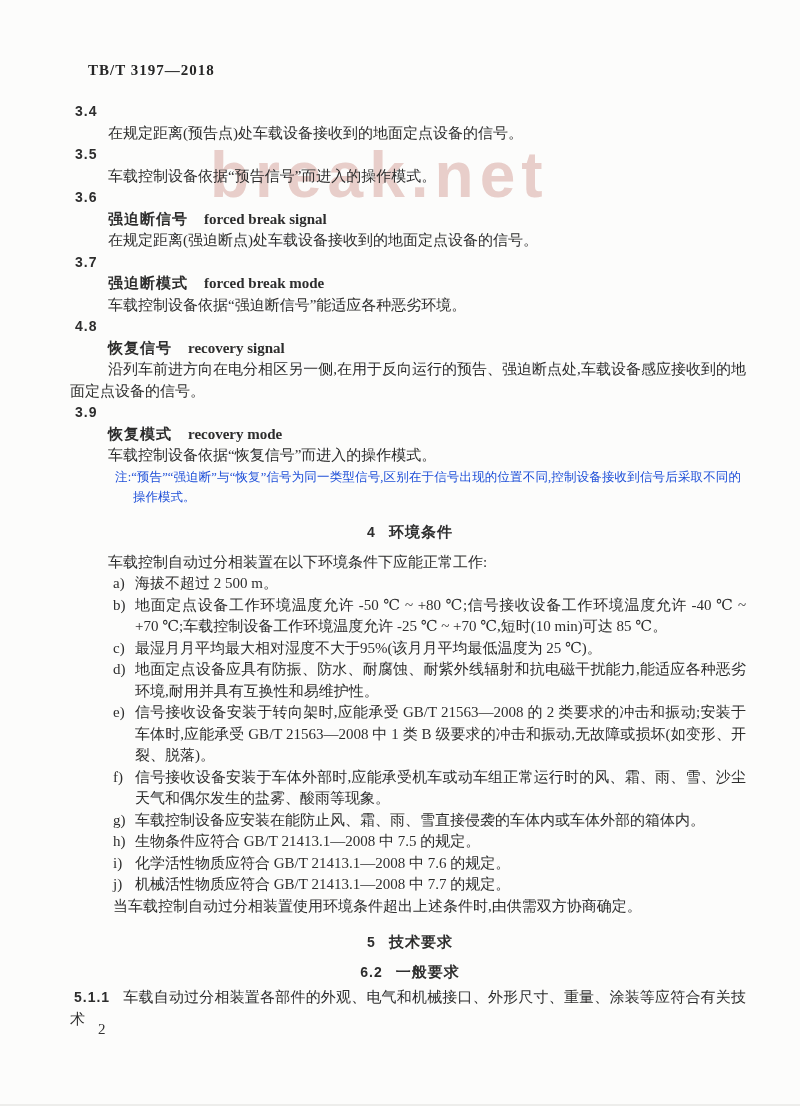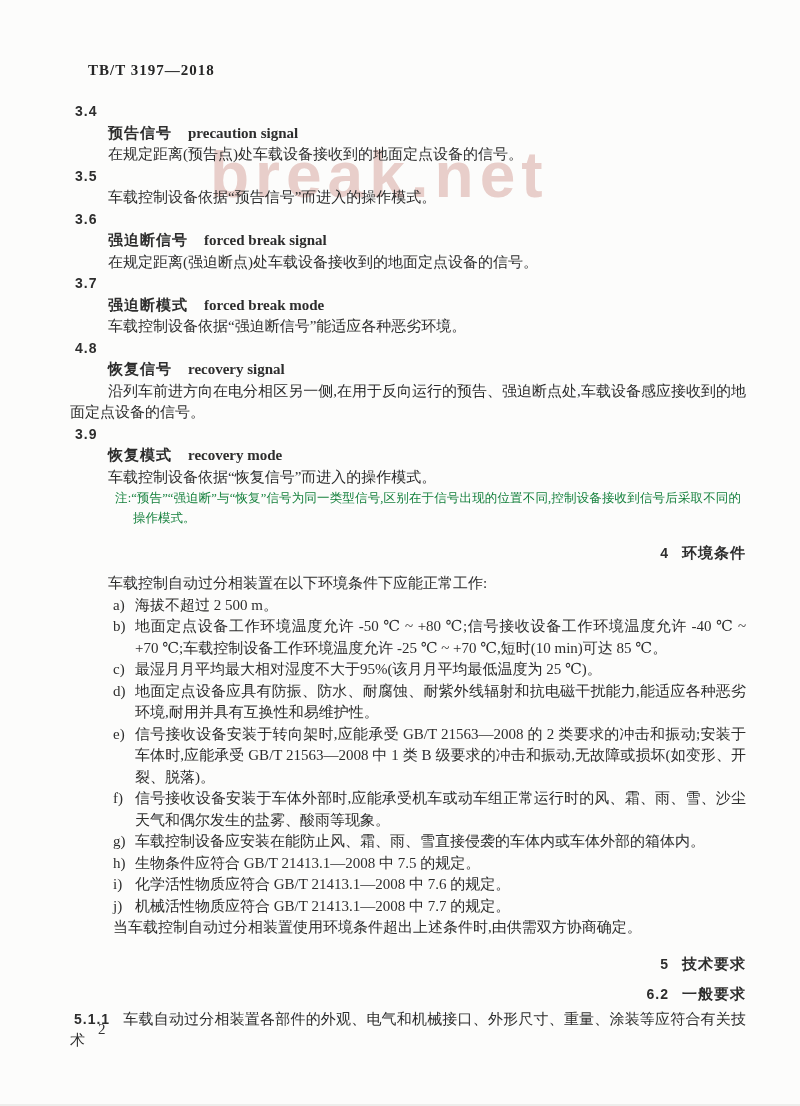--- a/index.html
+++ b/index.html
@@ -35,24 +35,24 @@
     font-size:14px; letter-spacing:1px; line-height:21.5px;
     text-align:left;
   }
   .def-term { font-weight:700; padding-left:38px; text-align:left; }
   .def-term .term-zh { margin-right:16px; letter-spacing:1px; }
   .def-body { text-indent:38px; }
   .note {
     font-size:12.5px; line-height:20px;
     margin-left:45px; width:626px;
     padding-left:18px; text-indent:-18px;
-    color:#15803d;
+    color:#1d4ed8;
   }
   .sec-heading {
-    font-weight:700; letter-spacing:1px; text-align:right;
+    font-weight:700; letter-spacing:1px; text-align:center;
     padding-left:4px; margin-top:14px; line-height:22px;
   }
   .sec-heading .sec-num { margin-right:13px; font-family:"Liberation Sans","DejaVu Sans",sans-serif; font-size:14px; }
   .intro { text-indent:38px; margin-top:9px; }
   .env-list { }
   .list-item { position:relative; padding-left:65px; }
   .list-item .marker { position:absolute; left:43px; top:0; }
   .closing { text-indent:43px; }
   .sub-heading { margin-top:8px; }
   .clause { margin-top:4px; }
@@ -70,23 +70,20 @@
 
 <div class="page">
 
   <div class="doc-header">TB/T 3197—2018</div>
 
   <div class="watermark">break.net</div>
 
   <div class="content">
 
     <div class="def-num">3.4</div>
-    <div class="def-term">
-      <span class="term-zh">预告信号</span><span class="term-en">precaution signal</span>
-    </div>
     <div class="def-body">在规定距离(预告点)处车载设备接收到的地面定点设备的信号。</div>
 
     <div class="def-num">3.5</div>
     <div class="def-body">车载控制设备依据“预告信号”而进入的操作模式。</div>
 
     <div class="def-num">3.6</div>
     <div class="def-term">
       <span class="term-zh">强迫断信号</span><span class="term-en">forced break signal</span>
     </div>
     <div class="def-body">在规定距离(强迫断点)处车载设备接收到的地面定点设备的信号。</div>

